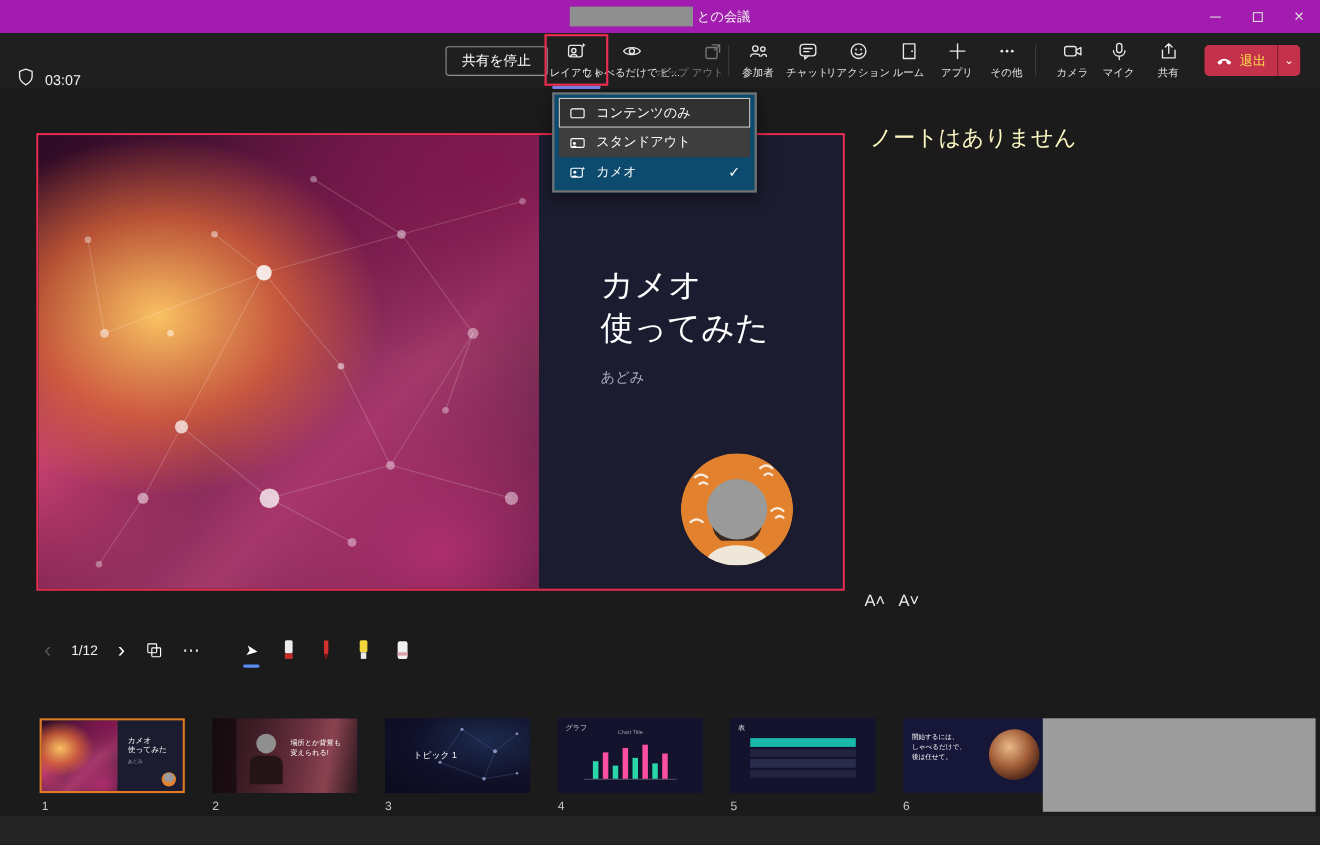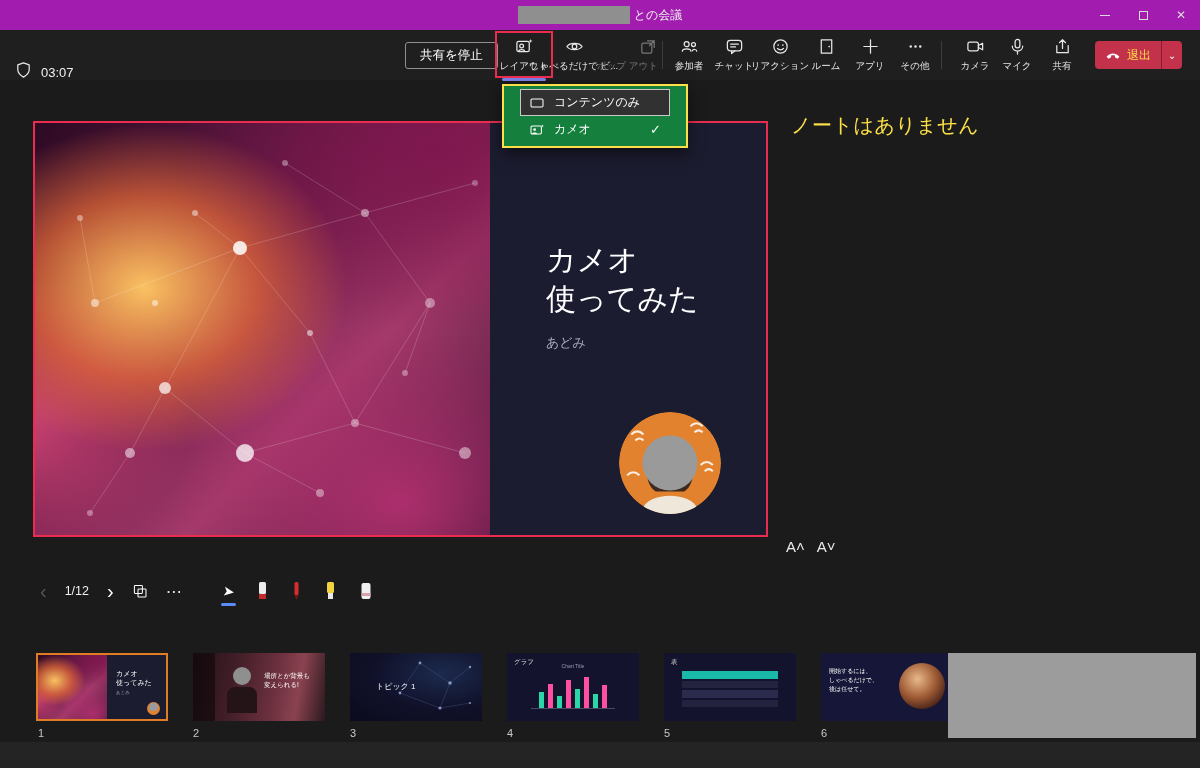--- a/index.html
+++ b/index.html
@@ -31,21 +31,21 @@
   .tbtn.disabled svg * { stroke:#777 !important; fill-opacity:.5; }
   .tbtn.active::after { content:""; position:absolute; bottom:-4px; left:4px; right:4px; height:3px; background:#7b83eb; border-radius:2px; }
   .tb-divider { position:absolute; top:11px; width:1px; height:28px; background:#3c3c3c; }
   .annot { position:absolute; border:2px solid #ea2c50; pointer-events:none; z-index:50; }
   .leave-btn { position:absolute; left:1095px; top:11px; height:28px; background:#c4314b; border-radius:4px; display:flex; align-items:stretch; cursor:pointer; overflow:hidden; }
   .leave-main { display:flex; align-items:center; gap:6px; padding:0 10px; font-size:12px; color:#fde047; }
   .leave-sep { width:1px; background:rgba(0,0,0,.35); }
   .leave-chev { width:20px; display:flex; align-items:center; justify-content:center; font-size:10px; color:#fff; }
 
   
-  .layout-menu { position:absolute; left:502px; top:84px; width:186px; background:#15803d; border:2px solid #fde047; padding:3px 16px; z-index:40; box-shadow:0 6px 14px rgba(0,0,0,.5); }
+  .layout-menu { position:absolute; left:502px; top:84px; width:186px; background:#0c4a6e; border:2px solid #737373; padding:3px 4px; z-index:40; box-shadow:0 6px 14px rgba(0,0,0,.5); }
   .menu-item { height:27px; display:flex; align-items:center; gap:9px; padding:0 9px; font-size:12px; color:#fff; cursor:pointer; }
   .menu-item.focused { outline:1px solid #c8c8c8; outline-offset:-1px; background:#313131; }
   .menu-item.hovered { background:#3e3e3e; }
   .menu-check { margin-left:auto; font-size:13px; color:#fff; }
 
   
   .slide-frame { position:absolute; left:33px; top:121px; width:735px; height:416px; border:2px solid #ea2c50; display:flex; z-index:10; }
   .slide-art { width:455px; position:relative; overflow:hidden; }
   .art-bg {
     background:
@@ -55,21 +55,21 @@
       radial-gradient(ellipse 75% 60% at 88% 6%, rgba(126,22,77,.95), transparent 75%),
       linear-gradient(135deg, #2c0a24, #6d1c49 42%, #a33a6a 65%, #30102c 100%);
   }
   .net-overlay { position:absolute; inset:0; width:100%; height:100%; }
   .slide-panel { flex:1; background:#1c1c30; position:relative; padding:117px 0 0 56px; }
   .slide-title { font-size:30px; line-height:1.3; font-weight:400; color:#fff; }
   .slide-subtitle { margin-top:16px; font-size:13px; color:#a9a9bd; }
   .cameo-avatar { position:absolute; right:45px; bottom:21px; width:102px; height:102px; border-radius:50%; overflow:hidden; }
 
   
-  .notes-empty { position:absolute; left:791px; top:112px; font-size:20px; color:#fde047; letter-spacing:.5px; z-index:5; }
+  .notes-empty { position:absolute; left:791px; top:112px; font-size:20px; color:#fef9c3; letter-spacing:.5px; z-index:5; }
   .font-controls { position:absolute; left:786px; top:538px; display:flex; gap:12px; font-size:15px; color:#eaeaea; }
   .font-controls span { cursor:pointer; }
 
   
   .slide-nav { position:absolute; left:40px; top:577px; height:28px; display:flex; align-items:center; gap:18px; }
   .nav-chev { font-size:20px; line-height:1; cursor:pointer; }
   .nav-chev.disabled { color:#565656; cursor:default; }
   .nav-page { font-size:12.5px; color:#f0f0f0; }
   .nav-icon { cursor:pointer; display:flex; align-items:center; }
   .nav-more { font-size:16px; color:#e6e6e6; letter-spacing:1px; cursor:pointer; }
@@ -261,20 +261,28 @@
 </div>
 
 <div class="annot" style="left:495px;top:31px;width:58px;height:47px;"></div>
 
 <div class="layout-menu">
   <div class="menu-item focused">
     <svg class="micon" viewBox="0 0 20 20">
         <rect x="2.5" y="5" width="15" height="10" rx="1.5"></rect>
       </svg>
     <span>コンテンツのみ</span>
+  </div>
+  <div class="menu-item hovered">
+    <svg class="micon" viewBox="0 0 20 20">
+        <rect x="2.5" y="5" width="15" height="10" rx="1.5"></rect>
+        <circle class="fill" cx="6.5" cy="10.5" r="1.7"></circle>
+        <path class="fill" d="M3.5 15 C3.5 12.6 9.5 12.6 9.5 15 Z"></path>
+      </svg>
+    <span>スタンドアウト</span>
   </div>
   <div class="menu-item">
     <svg class="micon" viewBox="0 0 20 20">
         <rect x="2.5" y="5" width="13" height="10" rx="1.5"></rect>
         <circle class="fill" cx="7" cy="9.5" r="1.7"></circle>
         <path class="fill" d="M4 15 C4 12.6 10 12.6 10 15 Z"></path>
         <path class="fill" d="M16.8 3 l.5 1.4 1.4 .5 -1.4 .5 -.5 1.4 -.5 -1.4 -1.4 -.5 1.4 -.5 Z"></path>
       </svg>
     <span>カメオ</span>
     <span class="menu-check">✓</span>

